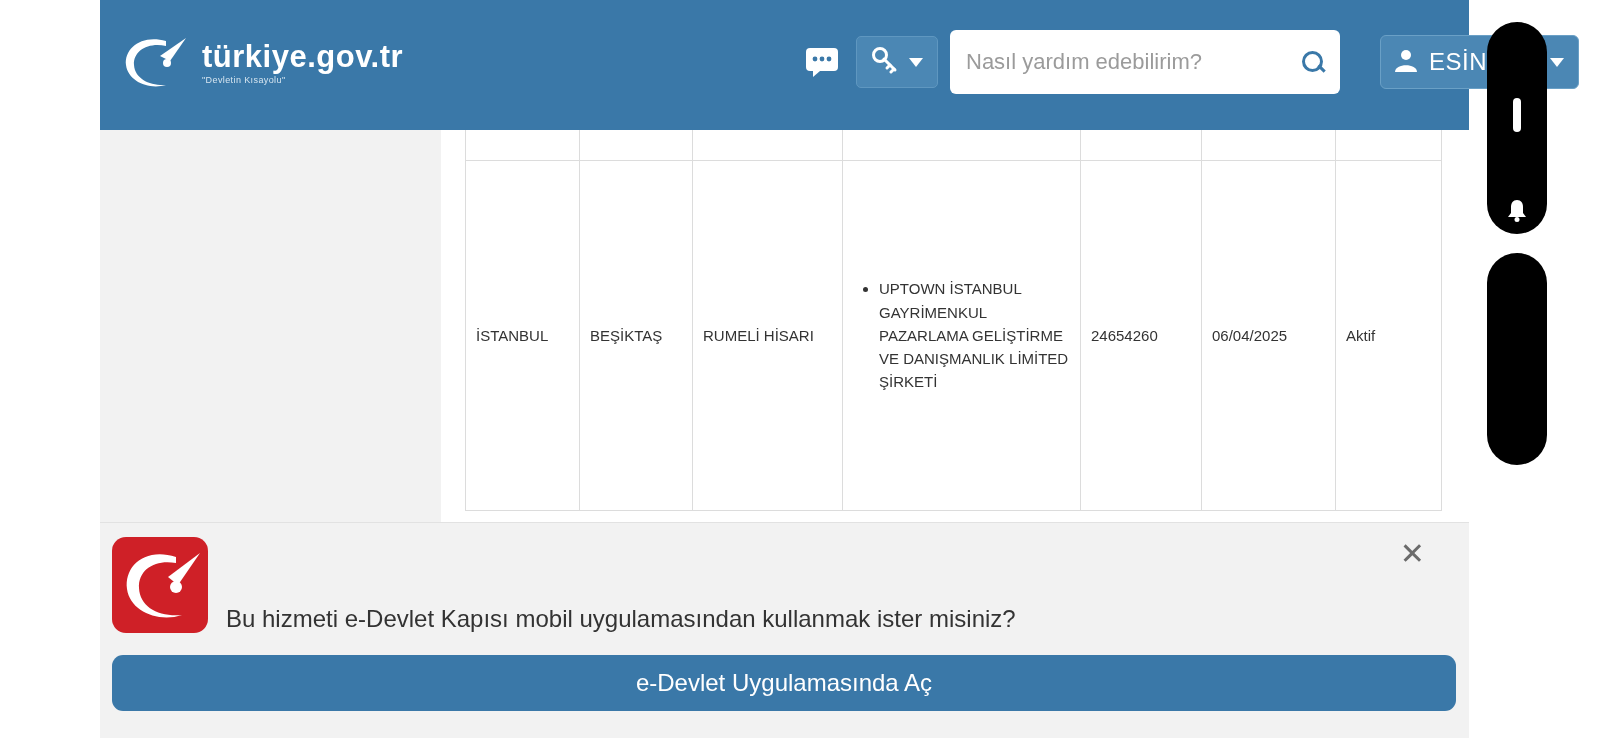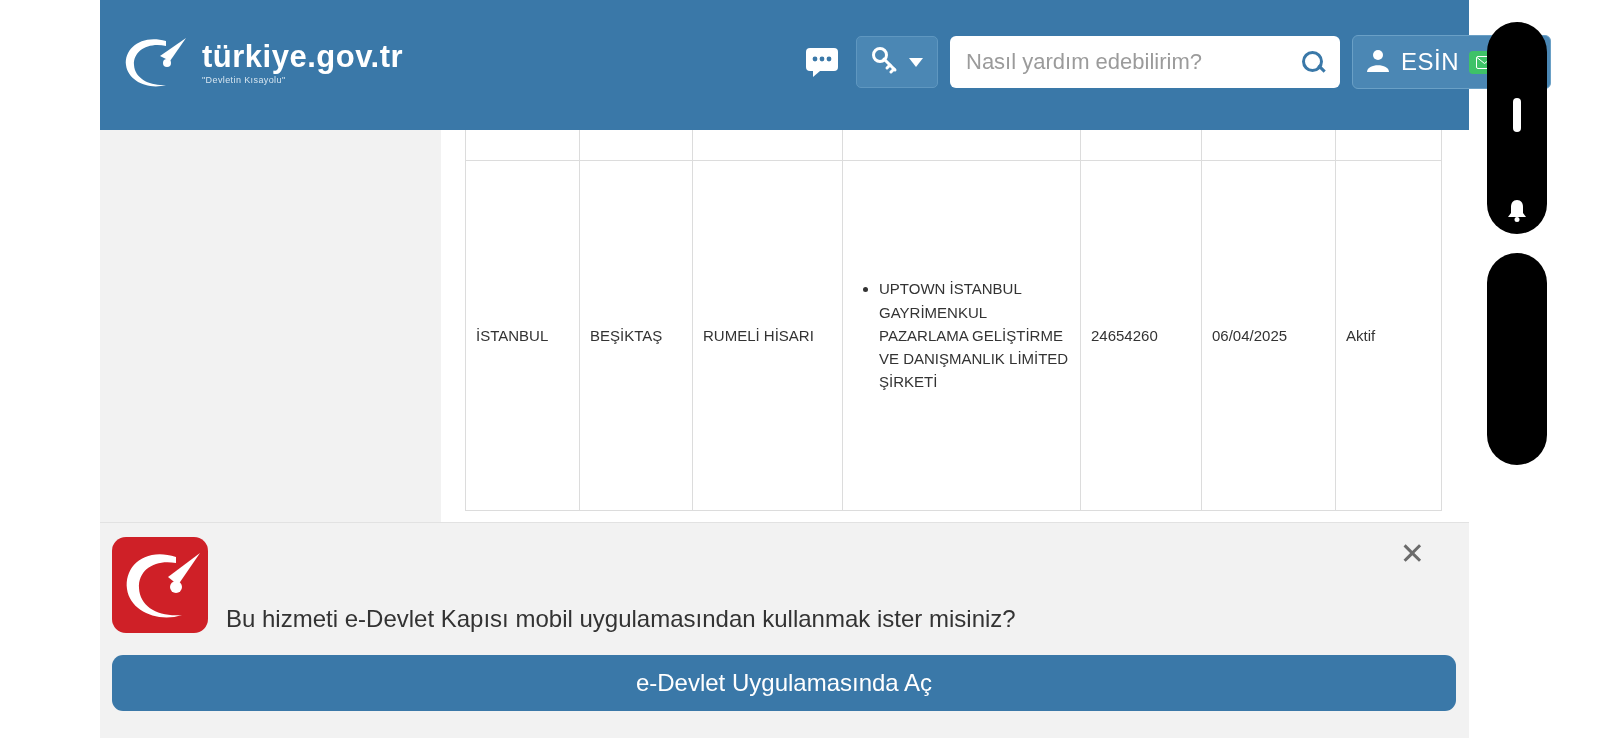--- a/index.html
+++ b/index.html
@@ -115,21 +115,21 @@
     cursor: pointer;
   }
   .caret {
     width: 0; height: 0;
     border-left: 7px solid transparent;
     border-right: 7px solid transparent;
     border-top: 9px solid #ffffff;
   }
 
   .search-box {
-    width: 390px; height: 52px;
+    width: 390px; height: 64px;
     background: #ffffff;
     border-radius: 6px;
     display: flex;
     align-items: center;
     padding: 0 14px;
   }
   .search-box input {
     flex: 1;
     border: none;
     outline: none;
@@ -165,20 +165,21 @@
     display: flex;
     align-items: center;
     gap: 10px;
     background: #4b87b4;
     border: 1px solid #6aa0c6;
     border-radius: 6px;
     height: 54px;
     padding: 0 14px 0 12px;
     color: #ffffff;
     cursor: pointer;
+    margin-left: 28px;
   }
   .user-name {
     font-size: 24px;
     letter-spacing: 0.5px;
   }
   .mail-badge {
     background: #3ec268;
     color: #ffffff;
     border-radius: 4px;
     font-size: 15px;

